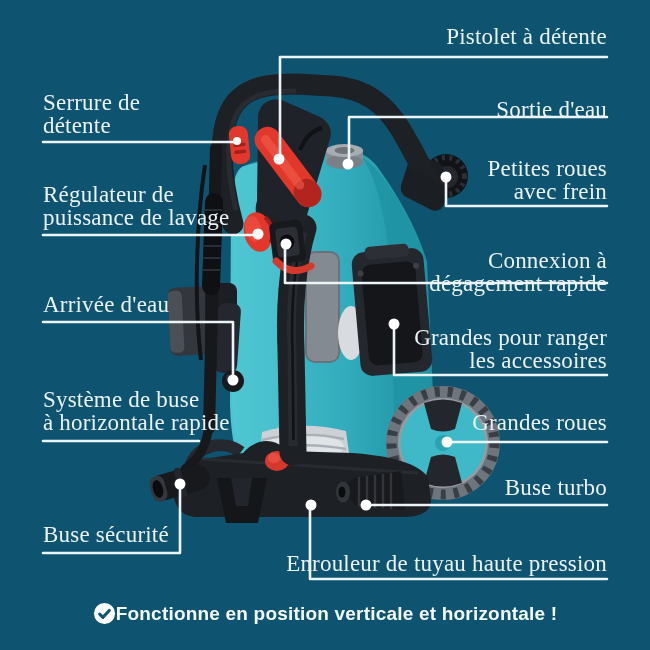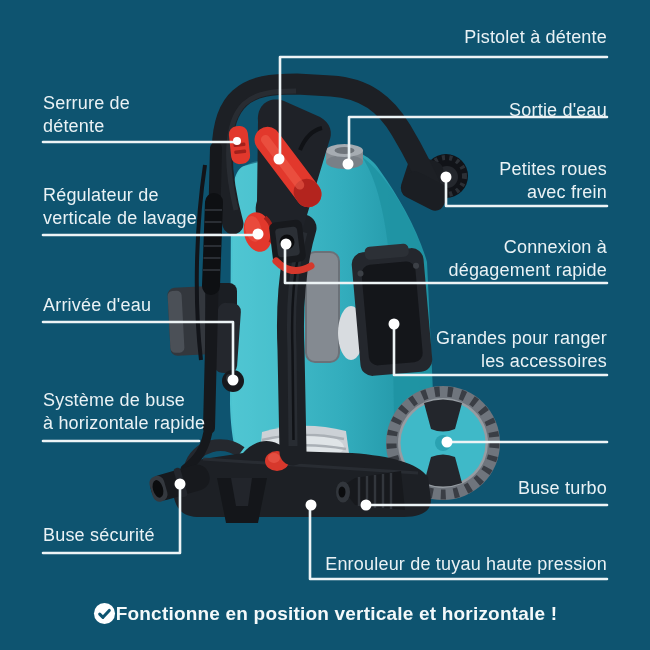--- a/index.html
+++ b/index.html
@@ -4,22 +4,22 @@
 <style>
   :root{
     --background:#0e5470; --label-text:#eaf2f5; --callout-line:#edf4f6;
     --accent-red:#e2382c; --product-teal:#3db7c6; --check-circle:#ffffff; --footer-text:#f4f9fa;
   }
   html,body{margin:0;padding:0;}
   body{background:var(--background);}
   .stage{position:relative;width:650px;height:650px;background:var(--background);overflow:hidden;
          font-family:"Liberation Sans","DejaVu Sans",sans-serif;}
   .art{position:absolute;left:0;top:0;}
-  .label{position:absolute;font-size:18px;line-height:22.5px;color:var(--label-text);
-         white-space:pre-line;letter-spacing:.2px;}
+  .label{position:absolute;font-size:23px;line-height:22.5px;color:var(--label-text);
+         white-space:pre-line;letter-spacing:.2px;font-family:Liberation Serif, serif;}
   .label.left{left:43px;text-align:left;}
   .label.right{right:43px;text-align:right;}
   .red{fill:var(--accent-red);}
   .callout-line{stroke:var(--callout-line);stroke-width:2.6;fill:none;stroke-linecap:round;stroke-linejoin:round;}
   .callout-dot{fill:#ffffff;}
   .footer{position:absolute;left:0;right:0;top:602px;display:flex;justify-content:center;
           align-items:center;}
   .footer-text{font-size:19px;font-weight:700;color:var(--footer-text);letter-spacing:.2px;}
   .check{display:block;}
 </style>
@@ -200,34 +200,35 @@
       <circle class="callout-dot" cx="394" cy="324" r="5.5"></circle>
       <circle class="callout-dot" cx="447" cy="442" r="5.5"></circle>
       <circle class="callout-dot" cx="366" cy="505" r="5.5"></circle>
       <circle class="callout-dot" cx="311" cy="505" r="5.5"></circle>
     </g>
   </svg>
 
   <div class="label left" style="top:92px">Serrure de
 détente</div>
   <div class="label left" style="top:184px">Régulateur de
-verticale de lavage</div>
+puissance de lavage</div>
   <div class="label left" style="top:294px">Arrivée d'eau</div>
   <div class="label left" style="top:389px">Système de buse
 à horizontale rapide</div>
   <div class="label left" style="top:524px">Buse sécurité</div>
 
   <div class="label right" style="top:26px">Pistolet à détente</div>
   <div class="label right" style="top:99px">Sortie d'eau</div>
   <div class="label right" style="top:158px">Petites roues
 avec frein</div>
-  <div class="label right" style="top:236px">Connexion à
+  <div class="label right" style="top:250px">Connexion à
 dégagement rapide</div>
   <div class="label right" style="top:327px">Grandes pour ranger
 les accessoires</div>
+  <div class="label right" style="top:412px">Grandes roues</div>
   <div class="label right" style="top:477px">Buse turbo</div>
   <div class="label right" style="top:553px">Enrouleur de tuyau haute pression</div>
 
   <div class="footer">
     <svg class="check" width="23" height="23" viewBox="0 0 24 24">
       <circle cx="12" cy="12" r="11" style="fill:var(--check-circle)"></circle>
       <path d="M7 12.6 L10.4 16 L17 8.8" style="stroke:var(--background)" stroke-width="3.2" fill="none" stroke-linecap="round" stroke-linejoin="round"></path>
     </svg>
     <span class="footer-text">Fonctionne en position verticale et horizontale !</span>
   </div>

